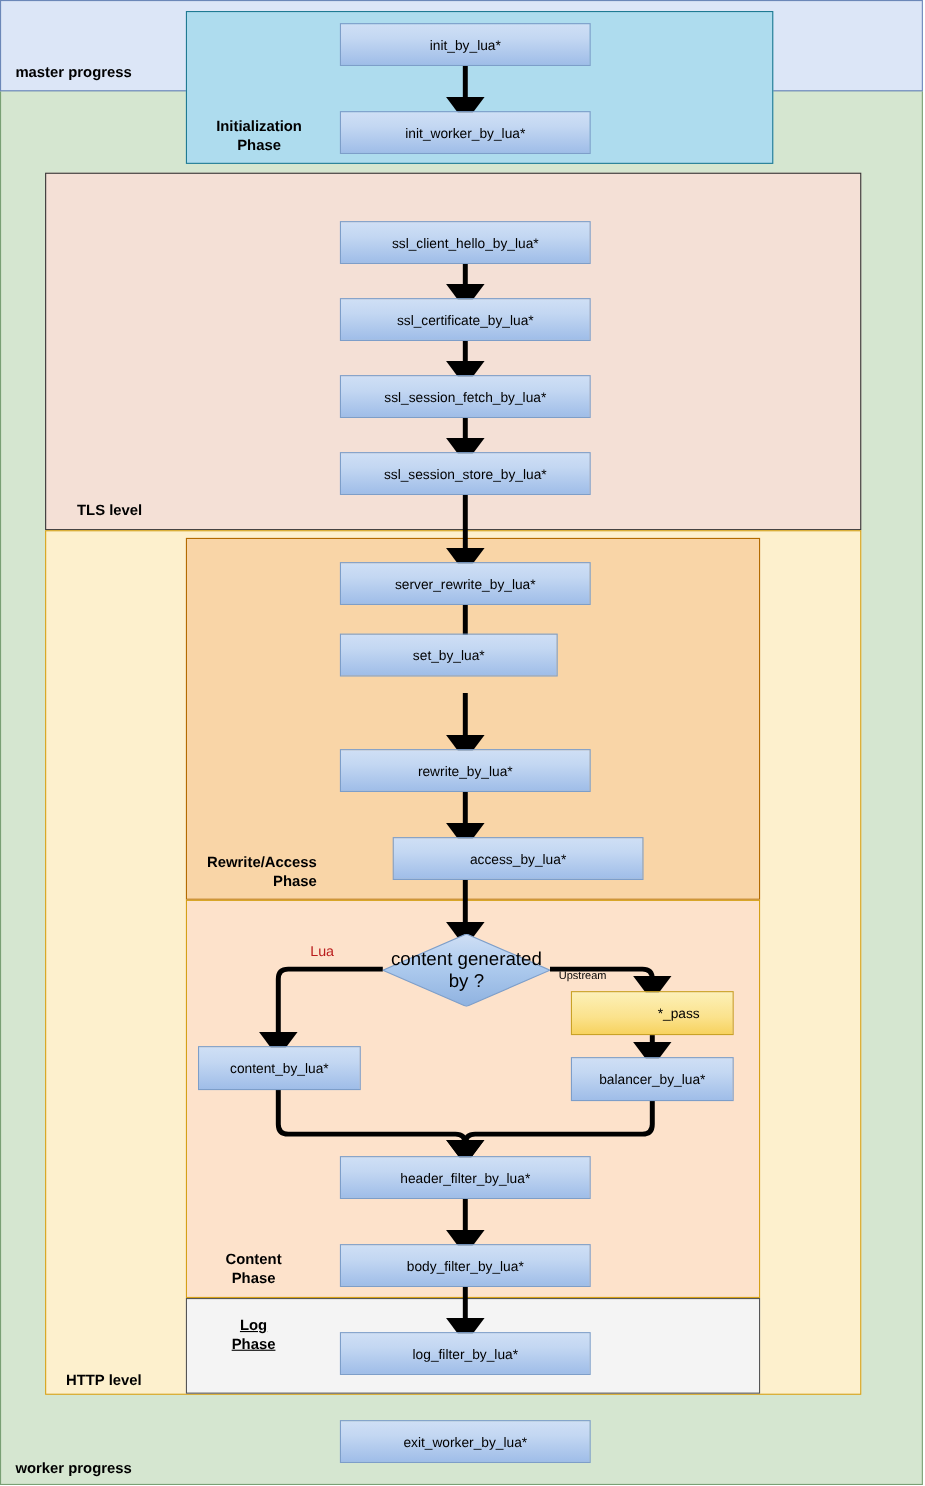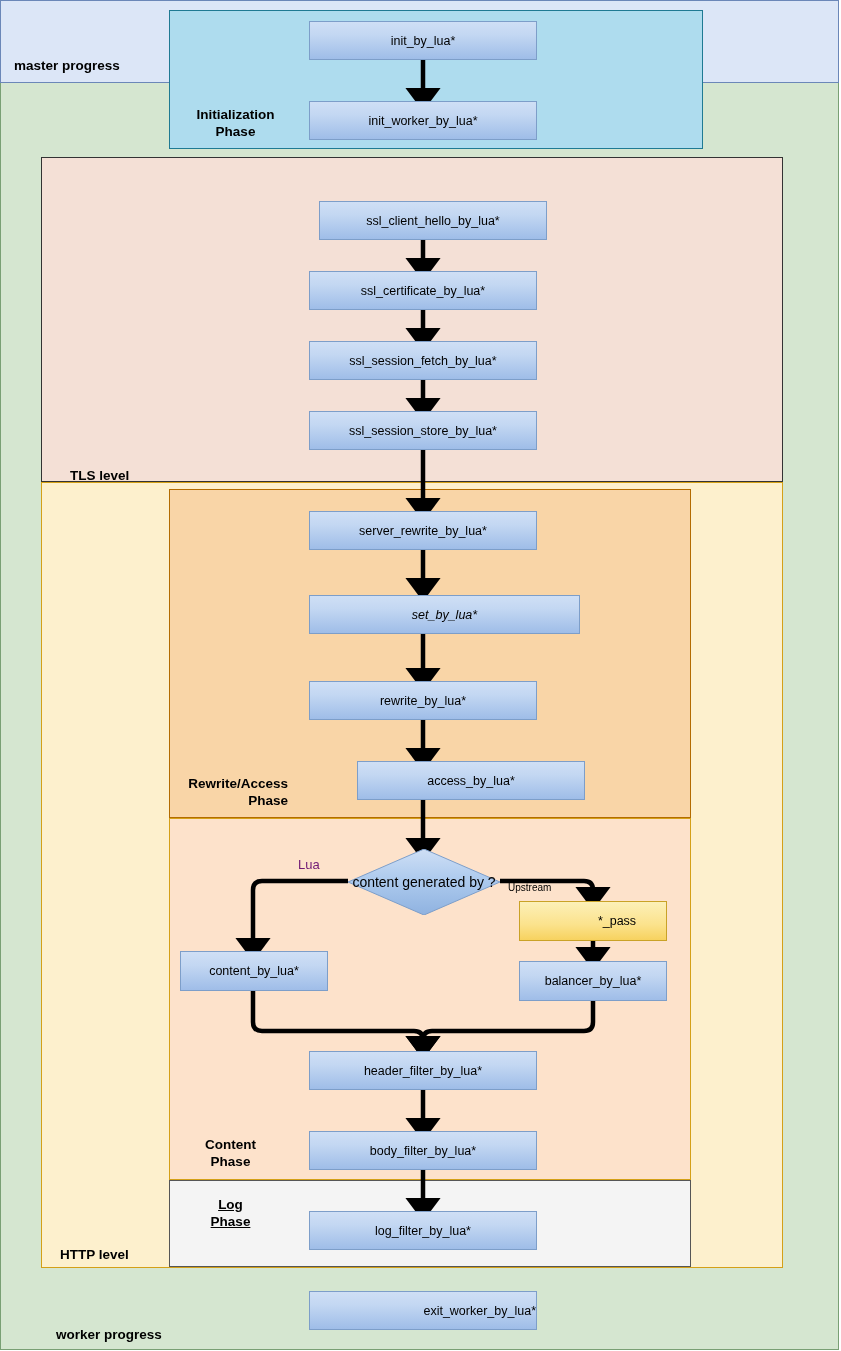--- a/index.html
+++ b/index.html
@@ -23,47 +23,47 @@
   .rlabel{position:absolute;font-weight:bold;font-size:13.5px;color:#000;white-space:pre;line-height:17px;text-align:center;}
 
   
   .node{position:absolute;box-sizing:border-box;display:flex;align-items:center;justify-content:center;
         font-size:12.5px;color:#000;text-align:center;}
   .node.proc{background:linear-gradient(to bottom,#cfdff5 0%,#c3d7f2 35%,#9fbde8 100%);
              border:1px solid #7d9ec9;}
   .node.pass{background:linear-gradient(to bottom,#fcf0b8 0%,#fbe28c 60%,#f7d25f 100%);
              border:1px solid #c9a227;padding-left:48px;}
   .node.decision{background:transparent;border:none;}
-  .node.decision .dlabel{position:relative;z-index:2;font-size:14px;}
+  .node.decision .dlabel{position:relative;z-index:2;font-size:17px;}
   .diamond-svg{position:absolute;left:0;top:0;}
 
   
   .conn{position:absolute;left:0;top:0;width:841px;height:1351px;pointer-events:none;}
 </style>
 </head>
 <body>
 
 <div id="stage">
 
   <div class="region band-worker"></div>
   <div class="region band-master"></div>
 
   <div class="rlabel" style="left:14px;top:57px;text-align:left;">master progress</div>
-  <div class="rlabel" style="left:14px;top:1326px;text-align:left;margin-left:42px;">worker progress</div>
+  <div class="rlabel" style="left:14px;top:1326px;text-align:left;">worker progress</div>
 
   <div class="region box-tls"></div>
   <div class="region box-http"></div>
   <div class="region box-rewrite"></div>
   <div class="region box-content"></div>
   <div class="region box-log"></div>
   <div class="region box-init"></div>
 
   <div class="rlabel" style="left:178px;top:106px;width:115px;">Initialization
 Phase</div>
-  <div class="rlabel" style="left:70px;top:455px;text-align:left;margin-top:12px;">TLS level</div>
+  <div class="rlabel" style="left:70px;top:455px;text-align:left;">TLS level</div>
   <div class="rlabel" style="left:60px;top:1246px;text-align:left;">HTTP level</div>
   <div class="rlabel" style="left:173px;top:775px;width:115px;text-align:right;">Rewrite/Access
 Phase</div>
   <div class="rlabel" style="left:173px;top:1136px;width:115px;">Content
 Phase</div>
   <div class="rlabel" style="left:173px;top:1196px;width:115px;text-decoration:underline;">Log
 Phase</div>
 
   <svg class="conn" viewBox="0 0 841 1351" width="841" height="1351">
     <defs>
@@ -95,41 +95,41 @@
   </svg>
 
   <div class="node proc" style="left:309px;top:21px;width:228px;height:39px;">
     <span>init_by_lua*</span>
   </div>
 
   <div class="node proc" style="left:309px;top:101px;width:228px;height:39px;">
     <span>init_worker_by_lua*</span>
   </div>
 
-  <div class="node proc" style="left:309px;top:201px;width:228px;height:39px;margin-left:10px;">
+  <div class="node proc" style="left:309px;top:201px;width:228px;height:39px;">
     <span>ssl_client_hello_by_lua*</span>
   </div>
 
   <div class="node proc" style="left:309px;top:271px;width:228px;height:39px;">
     <span>ssl_certificate_by_lua*</span>
   </div>
 
   <div class="node proc" style="left:309px;top:341px;width:228px;height:39px;">
     <span>ssl_session_fetch_by_lua*</span>
   </div>
 
   <div class="node proc" style="left:309px;top:411px;width:228px;height:39px;">
     <span>ssl_session_store_by_lua*</span>
   </div>
 
   <div class="node proc" style="left:309px;top:511px;width:228px;height:39px;">
     <span>server_rewrite_by_lua*</span>
   </div>
 
-  <div class="node proc" style="left:309px;top:595px;width:271px;height:39px;font-style:italic;">
+  <div class="node proc" style="left:309px;top:576px;width:198px;height:39px;">
     <span>set_by_lua*</span>
   </div>
 
   <div class="node proc" style="left:309px;top:681px;width:228px;height:39px;">
     <span>rewrite_by_lua*</span>
   </div>
 
   <div class="node proc" style="left:309px;top:761px;width:228px;height:39px;margin-left:48px;">
     <span>access_by_lua*</span>
   </div>
@@ -141,21 +141,21 @@
           <stop offset="0%" stop-color="#cfdff5"></stop>
           <stop offset="45%" stop-color="#aecbee"></stop>
           <stop offset="100%" stop-color="#8fb2e0"></stop>
         </linearGradient>
       </defs>
       <polygon points="76,0 152,33 76,66 0,33" fill="url(#dg)" stroke="#7d9ec9" stroke-width="1"></polygon>
     </svg>
     <span class="dlabel">content generated by ?</span>
   </div>
 
-  <div style="position:absolute;left:298px;top:857px;font-size:13px;color:#701a75;">Lua</div>
+  <div style="position:absolute;left:282px;top:857px;font-size:13px;color:#b91c1c;">Lua</div>
   <div style="position:absolute;left:508px;top:882px;font-size:10px;color:#000;">Upstream</div>
 
   <div class="node pass" style="left:519px;top:901px;width:148px;height:40px;">
     <span>*_pass</span>
   </div>
 
   <div class="node proc" style="left:519px;top:961px;width:148px;height:40px;">
     <span>balancer_by_lua*</span>
   </div>
 
@@ -168,17 +168,17 @@
   </div>
 
   <div class="node proc" style="left:309px;top:1131px;width:228px;height:39px;">
     <span>body_filter_by_lua*</span>
   </div>
 
   <div class="node proc" style="left:309px;top:1211px;width:228px;height:39px;">
     <span>log_filter_by_lua*</span>
   </div>
 
-  <div class="node proc" style="left:309px;top:1291px;width:228px;height:39px;justify-content:flex-end;">
+  <div class="node proc" style="left:309px;top:1291px;width:228px;height:39px;">
     <span>exit_worker_by_lua*</span>
   </div>
 
 </div>
 
 </body></html>

